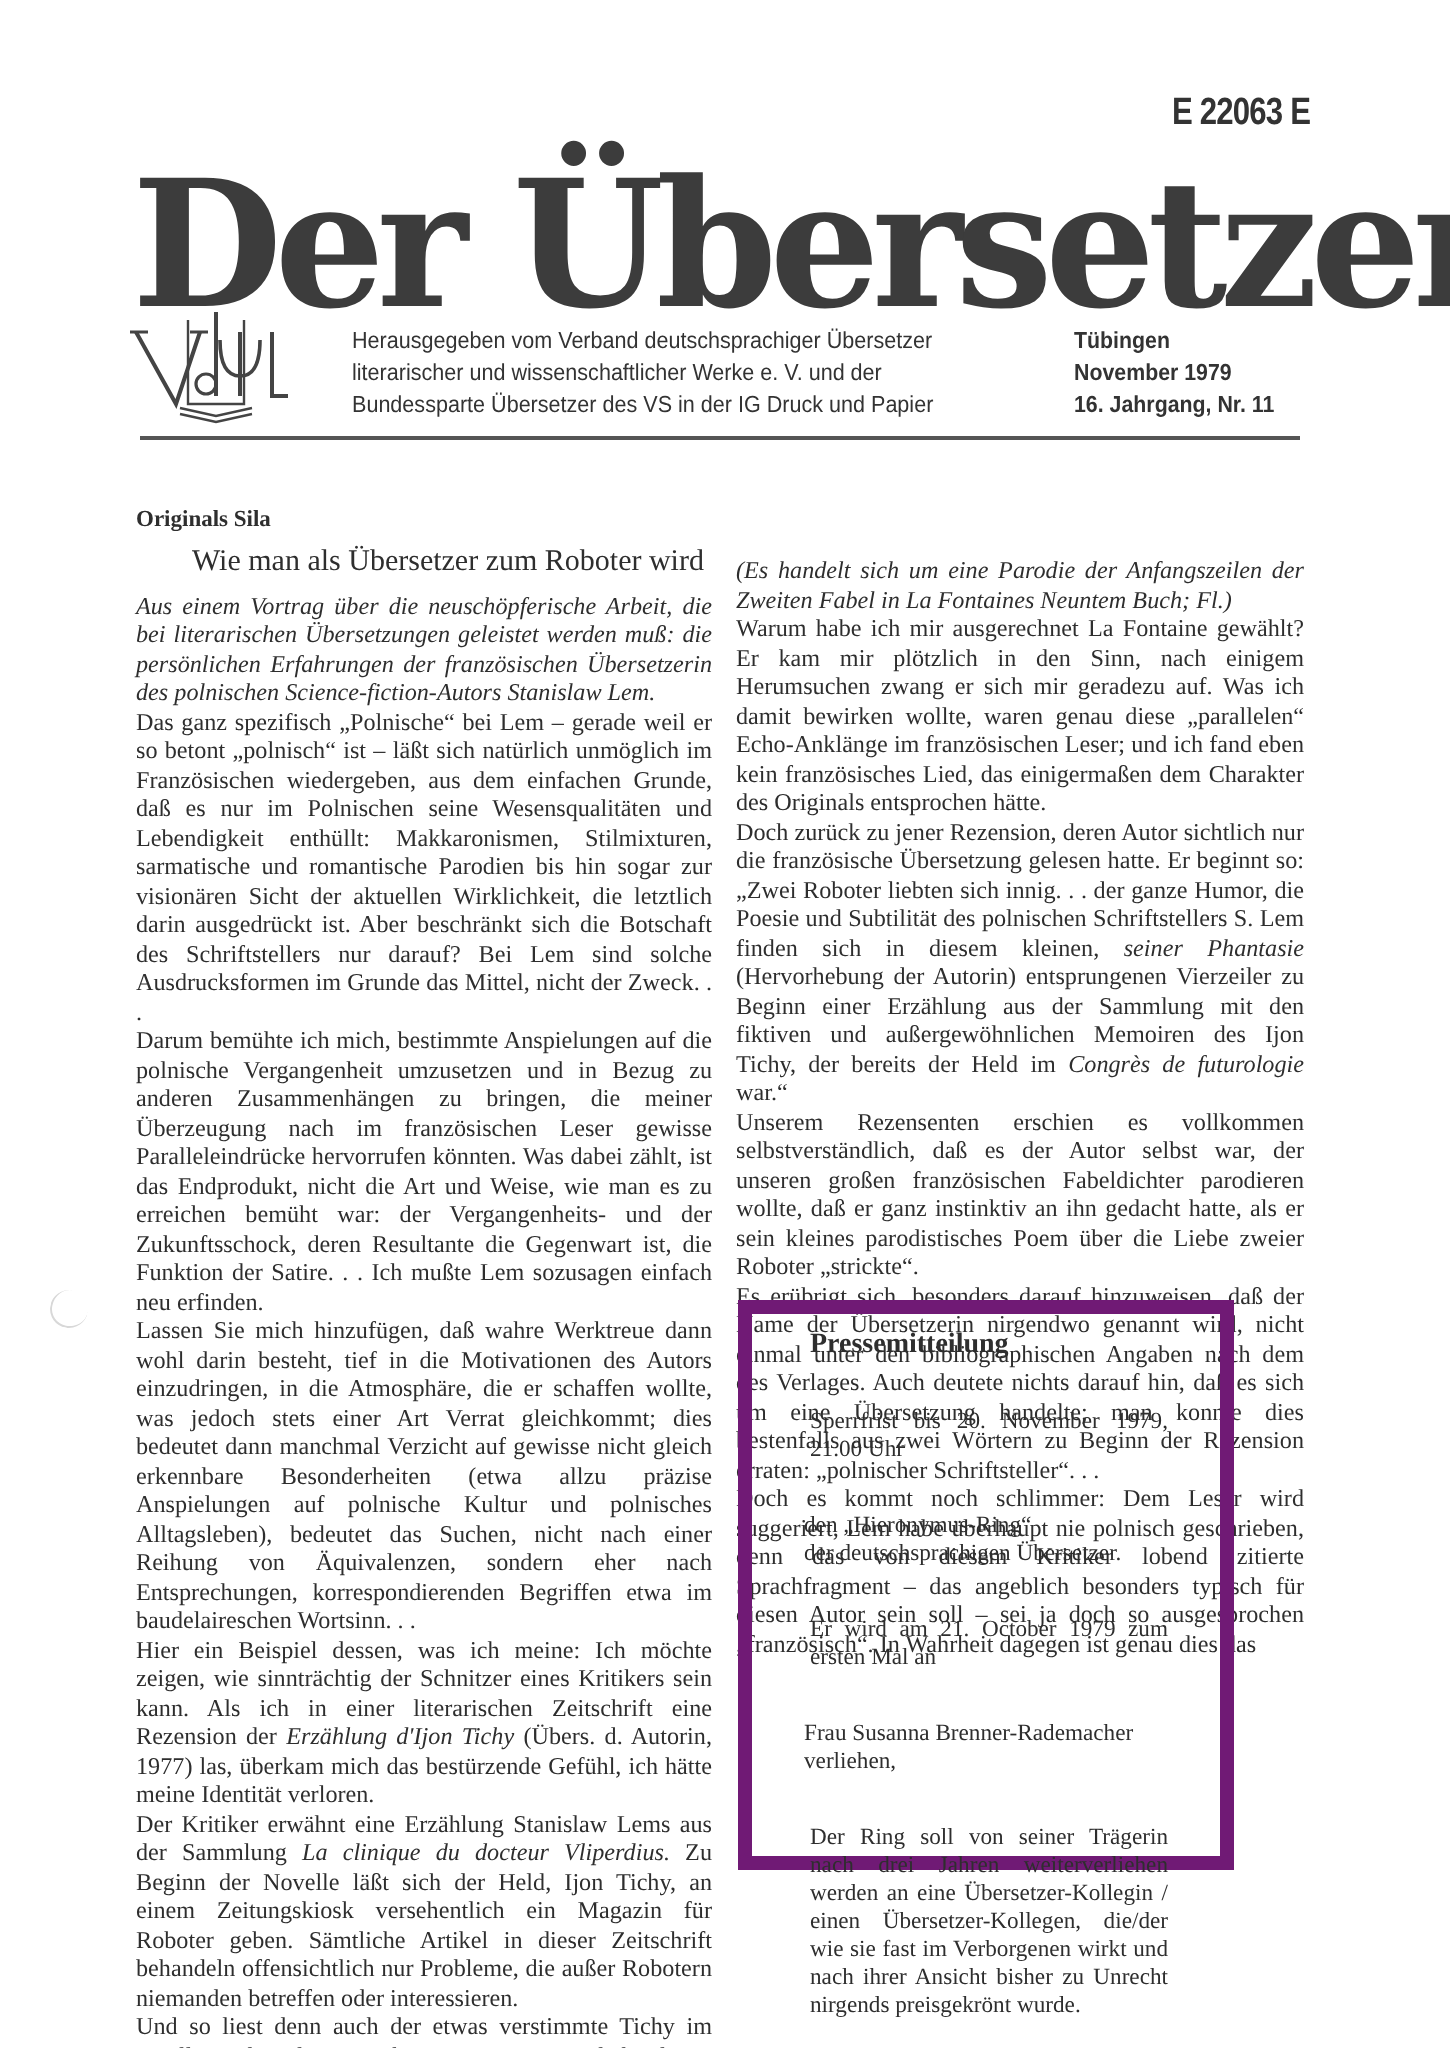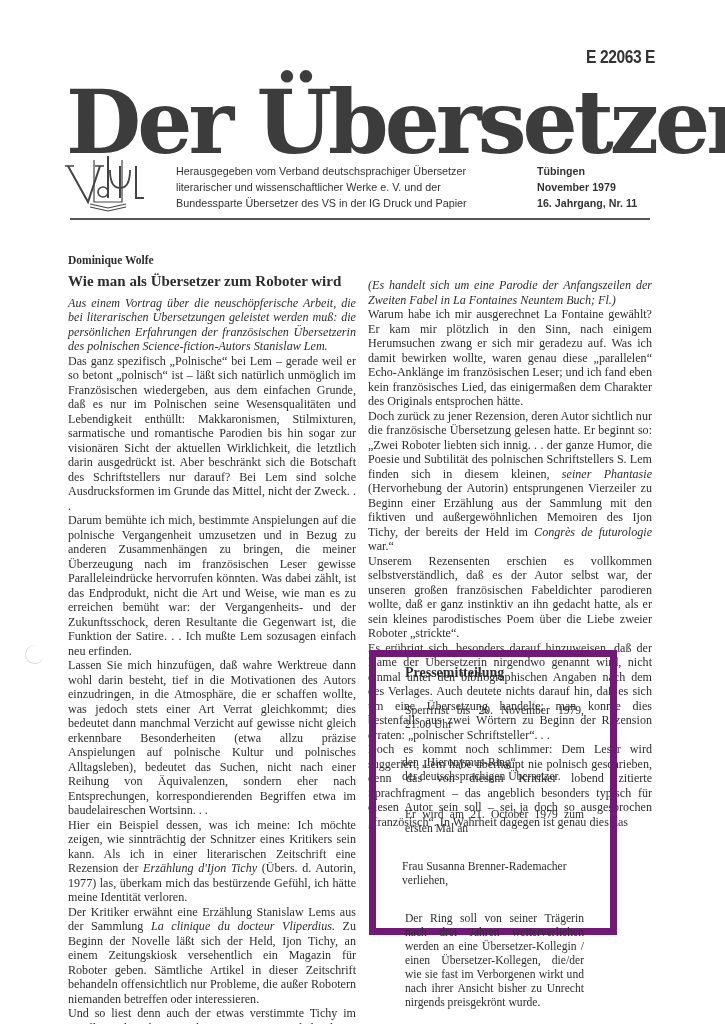--- a/index.html
+++ b/index.html
@@ -14,21 +14,21 @@
   .publisher { position: absolute; top: 163px; left: 176px; font-family: "Liberation Sans", sans-serif; font-size: 11.6px; line-height: 16px; color: #333; transform: scaleX(0.93); transform-origin: left top; white-space: nowrap; }
   .issue { position: absolute; top: 163px; left: 537px; font-family: "Liberation Sans", sans-serif; font-weight: bold; font-size: 11.6px; line-height: 16px; color: #333; transform: scaleX(0.92); transform-origin: left top; white-space: nowrap; }
 
   .rule { position: absolute; top: 218px; left: 70px; width: 580px; height: 2px; background: #555; }
 
   .col { position: absolute; font-family: "Liberation Serif", "DejaVu Serif", serif; font-size: 12.1px; line-height: 14.5px; color: #2e2e2e; text-align: justify; }
   .col-left { top: 253px; left: 68px; width: 288px; }
   .col-right { top: 254px; left: 368px; width: 284px; margin-top: 24px; }
 
   .author { font-weight: bold; font-size: 11.5px; margin-bottom: 4px; }
-  .headline { font-weight: bold; font-size: 15px; line-height: 18px; margin-bottom: 6px; }
+  .headline { font-weight: normal; font-size: 15px; line-height: 18px; margin-bottom: 6px; margin-left: 28px; }
   .lede { font-style: italic; }
   p { margin: 0; }
   i { font-style: italic; }
 
   .press { position: absolute; top: 650px; left: 369px; width: 248px; height: 285px; border: 7px solid #701a75; padding: 0 26px; box-sizing: border-box; font-family: "Liberation Serif", "DejaVu Serif", serif; font-size: 11.6px; line-height: 14px; color: #2e2e2e; }
   .press h3 { margin: 9px 0 6px 3px; font-size: 14px; font-weight: bold; }
   .press p { margin-left: 3px; text-align: justify; margin-top: 24px; }
   .press .center { margin: 24px 0; }
   .press .gap { margin-top: 7px; }
 
@@ -58,21 +58,21 @@
 </div>
 <div class="issue">
   <div>Tübingen</div>
   <div>November 1979</div>
   <div>16. Jahrgang, Nr. 11</div>
 </div>
 
 <div class="rule"></div>
 
 <div class="col col-left">
-  <div class="author">Dominique Wolfe</div>
+  <div class="author">Originals Sila</div>
   <div class="headline">Wie man als Übersetzer zum Roboter wird</div>
   <p class="lede">Aus einem Vortrag über die neuschöpferische Arbeit, die bei literarischen Übersetzungen geleistet werden muß: die persönlichen Erfahrungen der französischen Übersetzerin des polnischen Science-fiction-Autors Stanislaw Lem.</p>
   <p>Das ganz spezifisch „Polnische“ bei Lem – gerade weil er so betont „polnisch“ ist – läßt sich natürlich unmöglich im Französischen wiedergeben, aus dem einfachen Grunde, daß es nur im Polnischen seine Wesensqualitäten und Lebendigkeit enthüllt: Makkaronismen, Stilmixturen, sarmatische und romantische Parodien bis hin sogar zur visionären Sicht der aktuellen Wirklichkeit, die letztlich darin ausgedrückt ist. Aber beschränkt sich die Botschaft des Schriftstellers nur darauf? Bei Lem sind solche Ausdrucksformen im Grunde das Mittel, nicht der Zweck. . .</p>
   <p>Darum bemühte ich mich, bestimmte Anspielungen auf die polnische Vergangenheit umzusetzen und in Bezug zu anderen Zusammenhängen zu bringen, die meiner Überzeugung nach im französischen Leser gewisse Paralleleindrücke hervorrufen könnten. Was dabei zählt, ist das Endprodukt, nicht die Art und Weise, wie man es zu erreichen bemüht war: der Vergangenheits- und der Zukunftsschock, deren Resultante die Gegenwart ist, die Funktion der Satire. . . Ich mußte Lem sozusagen einfach neu erfinden.</p>
   <p>Lassen Sie mich hinzufügen, daß wahre Werktreue dann wohl darin besteht, tief in die Motivationen des Autors einzudringen, in die Atmosphäre, die er schaffen wollte, was jedoch stets einer Art Verrat gleichkommt; dies bedeutet dann manchmal Verzicht auf gewisse nicht gleich erkennbare Besonderheiten (etwa allzu präzise Anspielungen auf polnische Kultur und polnisches Alltagsleben), bedeutet das Suchen, nicht nach einer Reihung von Äquivalenzen, sondern eher nach Entsprechungen, korrespondierenden Begriffen etwa im baudelaireschen Wortsinn. . .</p>
   <p><span>Hier ein Beispiel dessen, was ich meine: Ich möchte zeigen, wie sinnträchtig der Schnitzer eines Kritikers sein kann. Als ich in einer literarischen Zeitschrift eine Rezension der </span><i>Erzählung d'Ijon Tichy</i><span> (Übers. d. Autorin, 1977) las, überkam mich das bestürzende Gefühl, ich hätte meine Identität verloren.</span></p>
   <p><span>Der Kritiker erwähnt eine Erzählung Stanislaw Lems aus der Sammlung </span><i>La clinique du docteur Vliperdius.</i><span> Zu Beginn der Novelle läßt sich der Held, Ijon Tichy, an einem Zeitungskiosk versehentlich ein Magazin für Roboter geben. Sämtliche Artikel in dieser Zeitschrift behandeln offensichtlich nur Probleme, die außer Robotern niemanden betreffen oder interessieren.</span></p>
   <p>Und so liest denn auch der etwas verstimmte Tichy im Feuilleton des Blattes ein kurzes gereimtes Gedicht, das in Wirklichkeit das Pasticcio eines Liedes der polnischen Ulanen ist. . . Ich habe es folgendermaßen verarbeitet (und „verfälscht“?):</p>
 
 </div>

